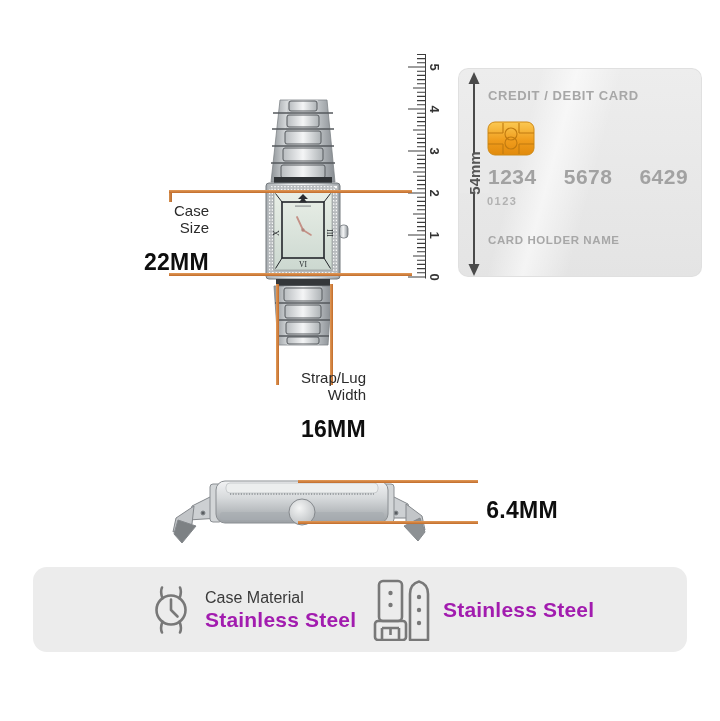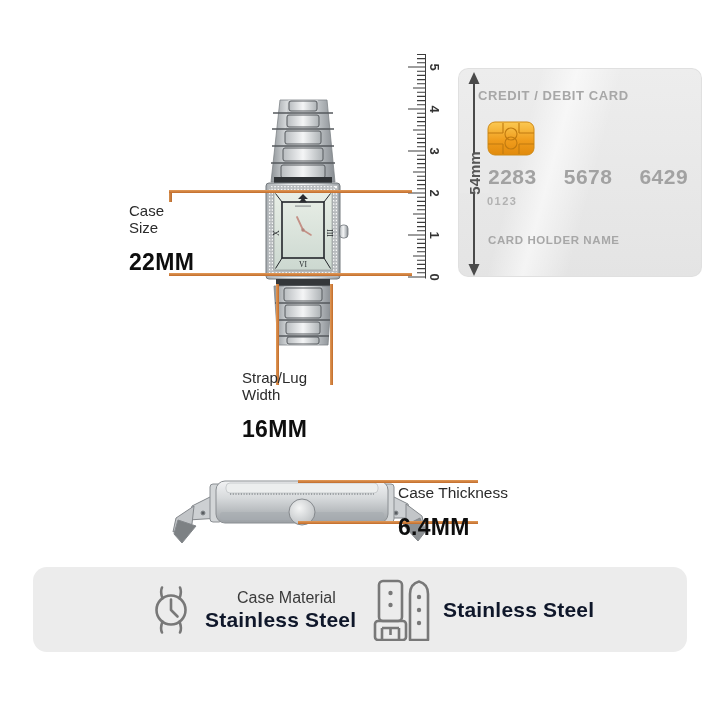--- a/index.html
+++ b/index.html
@@ -9,48 +9,48 @@
   *{box-sizing:border-box;margin:0;padding:0}
   body{background:#fff;font-family:"Liberation Sans",sans-serif;}
   .stage{position:relative;width:720px;height:721px;background:#fff;overflow:hidden;}
   .abs{position:absolute;}
 
   
   .hline{position:absolute;height:2.5px;background:linear-gradient(180deg,#e29a58,#c16c2b);z-index:6;}
   .vline{position:absolute;width:2.5px;background:linear-gradient(90deg,#e29a58,#c16c2b);z-index:6;}
 
   
-  .anno{position:absolute;z-index:8;text-align:left;color:#222;background:#fff;}
+  .anno{position:absolute;z-index:8;text-align:right;color:#222;background:#fff;}
   .anno .l{font-size:15px;line-height:17px;color:#2b2b2b;}
   .anno .v{font-size:23px;line-height:22px;font-weight:bold;color:#0e0e0e;margin-top:15px;letter-spacing:.3px;}
 
   
   .ruler{position:absolute;left:395px;top:54px;width:50px;height:232px;z-index:5;}
   .ruler .num{position:absolute;left:33px;width:14px;height:14px;font-size:13px;font-weight:bold;color:#333;
               display:flex;align-items:center;justify-content:center;transform:rotate(90deg);}
 
   
   .card{position:absolute;left:458px;top:68px;width:244px;height:209px;border-radius:10px;z-index:2;
         background:linear-gradient(105deg, rgba(255,255,255,0) 28%, rgba(255,255,255,.6) 40%, rgba(255,255,255,0) 55%),
                    linear-gradient(180deg,#ededed,#e4e4e4);
         box-shadow:0 0 0 1px #e0e0e0 inset;}
-  .card-title{position:absolute;left:20px;top:20px;font-size:13px;font-weight:bold;letter-spacing:.6px;color:#a7a7a7;}
+  .card-title{position:absolute;left:30px;top:20px;font-size:13px;font-weight:bold;letter-spacing:.6px;color:#a7a7a7;}
   .card-chip{position:absolute;left:29px;top:53px;}
   .card-numbers{position:absolute;left:30px;top:97px;display:flex;gap:27px;font-size:21px;font-weight:bold;color:#a2a2a2;letter-spacing:.5px;}
   .card-sub{position:absolute;left:29px;top:127px;font-size:11px;font-weight:bold;letter-spacing:1.5px;color:#b2b2b2;}
   .card-holder{position:absolute;left:30px;top:166px;font-size:11.5px;font-weight:bold;letter-spacing:.6px;color:#a7a7a7;text-align:right;}
   .arrow-wrap{position:absolute;left:462px;top:72px;width:24px;height:204px;z-index:3;}
   .arrow-label{position:absolute;left:-8px;top:86px;width:40px;height:30px;display:flex;align-items:center;justify-content:center;
                transform:rotate(-90deg);background:var(--card-bg);font-size:15px;font-weight:bold;color:#555;}
 
   
   .band{position:absolute;left:33px;top:567px;width:654px;height:85px;border-radius:14px;background:var(--band-bg);z-index:2;}
   .mat-group{position:absolute;top:0;height:100%;display:flex;align-items:center;gap:13px;}
-  .mat-text .lab{font-size:16px;line-height:20px;color:#3a3a3a;margin-left:32px;}
-  .mat-text .val{font-size:21px;line-height:24px;font-weight:bold;color:#0f172a;letter-spacing:.2px;}
+  .mat-text .lab{font-size:16px;line-height:20px;color:#3a3a3a;}
+  .mat-text .val{font-size:21px;line-height:24px;font-weight:bold;color:#a21caf;letter-spacing:.2px;}
 </style>
 </head>
 <body>
 
 <div class="stage">
 
   <svg class="abs" style="left:238px;top:88px;z-index:1" width="130" height="262" viewBox="0 0 130 262">
     <defs>
       <linearGradient id="metal" x1="0" y1="0" x2="1" y2="0">
         <stop offset="0" stop-color="#8e9397"></stop>
@@ -169,21 +169,21 @@
         </linearGradient>
       </defs>
       <rect x="1" y="1" width="46" height="33" rx="7" fill="url(#goldG)" stroke="#cf8a17"></rect>
       <g stroke="#c07a10" stroke-width="1.1" fill="none">
         <path d="M1 12 H16 M1 23 H16 M32 12 H47 M32 23 H47 M16 2 V12 M32 2 V12 M16 23 V33 M32 23 V33"></path>
         <circle cx="24" cy="13" r="6"></circle>
           <circle cx="24" cy="22" r="6"></circle>
       </g>
     </svg>
     <div class="card-numbers">
-      <span>2283</span>
+      <span>1234</span>
       <span>5678</span>
       <span>6429</span>
     </div>
     <div class="card-sub">0123</div>
     <div class="card-holder">CARD HOLDER NAME</div>
   </div>
 
   <div class="arrow-wrap">
     <svg width="24" height="204" viewBox="0 0 24 204">
       <line x1="12" y1="9" x2="12" y2="195" stroke="#4a4a4a" stroke-width="2"></line>
@@ -228,21 +228,20 @@
       <rect x="54" y="15" width="152" height="10" rx="4" fill="#eceeee" stroke="#b3b7ba" stroke-width="0.6"></rect>
       <line x1="58" y1="26" x2="202" y2="26" stroke="#9ca1a4" stroke-width="2" stroke-dasharray="1.2 1.5"></line>
       <rect x="48" y="44" width="164" height="8" rx="3" fill="#a7acb0" opacity="0.6"></rect>
       <circle cx="130" cy="44" r="13" fill="url(#crownG)" stroke="#85898d"></circle>
     </g>
   </svg>
 
   <div class="hline" style="left:298px;top:480px;width:180px;z-index:6"></div>
   <div class="hline" style="left:298px;top:521px;width:180px;z-index:6"></div>
   <div class="anno" style="left:398px;top:484px;width:160px;background:transparent;z-index:8">
-    <div class="l" style="font-size:15.5px">Case Thickness</div>
     <div class="v">6.4MM</div>
   </div>
 
   <div class="vline" style="left:276px;top:284px;height:101px;"></div>
   <div class="vline" style="left:330px;top:284px;height:101px;"></div>
   <div class="anno" style="left:242px;top:369px;width:124px;background:transparent;">
     <div class="l">Strap/Lug</div>
     <div class="l">Width</div>
     <div class="v">16MM</div>
   </div>

